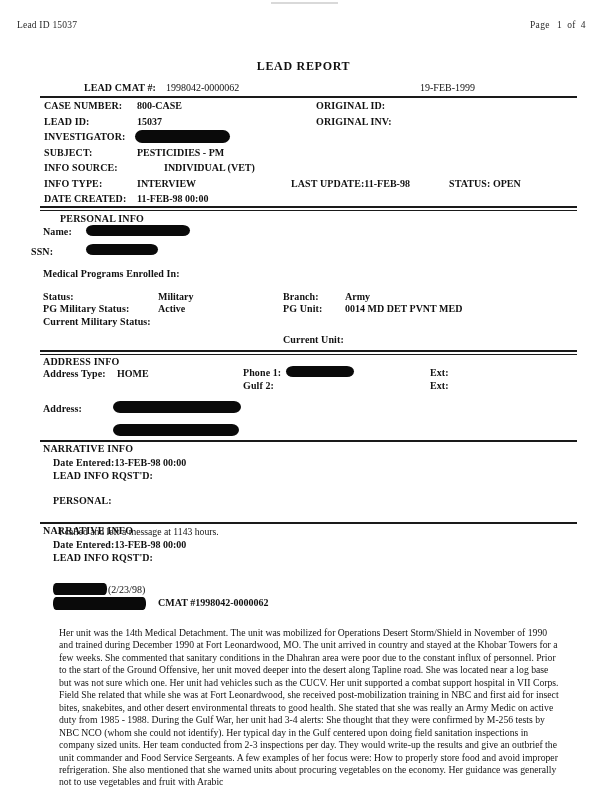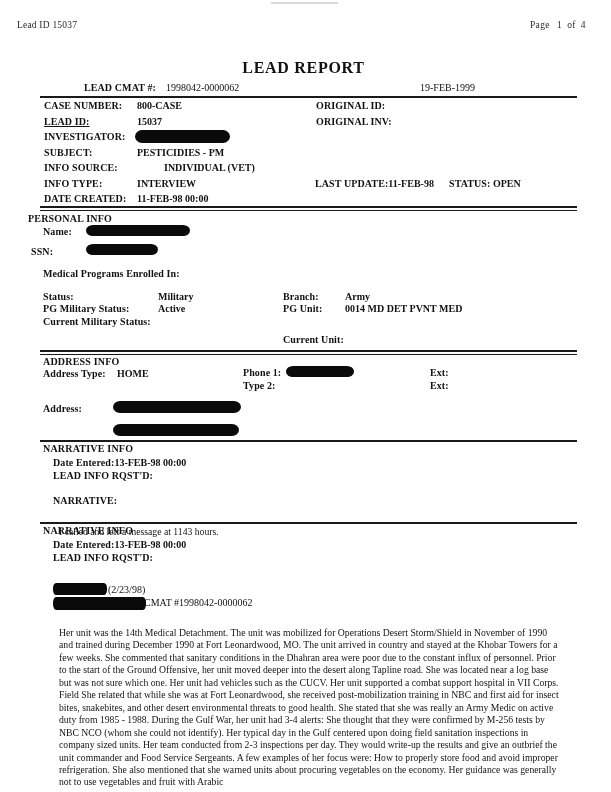--- a/index.html
+++ b/index.html
@@ -57,21 +57,21 @@
   .run-head .right .pg-label { margin-right: 7px; }
   .run-head .right .pg-of { margin: 0 5px; }
 
   
   .doc-title {
     position: absolute;
     top: 59px;
     left: 0;
     width: 607px;
     text-align: center;
-    font-size: 16px;
+    font-size: 12px;
     font-weight: bold;
     letter-spacing: 0.7px;
   }
 
   .cmat-line {
     position: absolute;
     top: 82px;
     left: 0;
     width: 576px;
     height: 14px;
@@ -178,21 +178,21 @@
   <div class="fld" style="top:100px;left:44px;">
     <span class="k">CASE NUMBER:</span>
   </div>
   <div class="fld" style="top:100px;left:137px;">
     <span class="v">800-CASE</span>
   </div>
   <div class="fld" style="top:100px;left:316px;">
     <span class="k">ORIGINAL ID:</span>
   </div>
 
-  <div class="fld" style="top:116px;left:44px;text-decoration:underline;">
+  <div class="fld" style="top:116px;left:44px;">
     <span class="k">LEAD ID:</span>
   </div>
   <div class="fld" style="top:116px;left:137px;">
     <span class="v">15037</span>
   </div>
   <div class="fld" style="top:116px;left:316px;">
     <span class="k">ORIGINAL INV:</span>
   </div>
 
   <div class="fld" style="top:131px;left:44px;">
@@ -213,39 +213,39 @@
   <div class="fld" style="top:162px;left:137px;margin-left:27px;">
     <span class="v">INDIVIDUAL (VET)</span>
   </div>
 
   <div class="fld" style="top:178px;left:44px;">
     <span class="k">INFO TYPE:</span>
   </div>
   <div class="fld" style="top:178px;left:137px;">
     <span class="v">INTERVIEW</span>
   </div>
-  <div class="fld" style="top:178px;left:291px;margin-left:24px;">
+  <div class="fld" style="top:178px;left:291px;">
     <span class="k">LAST UPDATE:</span><span class="v">11-FEB-98</span>
   </div>
   <div class="fld" style="top:178px;left:449px;">
     <span class="k">STATUS:</span>
     <span class="v">OPEN</span>
   </div>
 
   <div class="fld" style="top:193px;left:44px;">
     <span class="k">DATE CREATED:</span>
   </div>
   <div class="fld" style="top:193px;left:137px;">
     <span class="v">11-FEB-98 00:00</span>
   </div>
 
   <div class="rule thick" style="top:206px;"></div>
   <div class="rule thin" style="top:210px;"></div>
 
-  <div class="sect-head" style="top:213px;left:28px;">PERSONAL INFO</div>
+  <div class="sect-head" style="top:213px;left:60px;">PERSONAL INFO</div>
 
   <div class="fld" style="top:226px;left:43px;">
     <span class="k">Name:</span>
   </div>
   <div class="redact" style="top:225px;left:86px;width:104px;height:11px;"></div>
 
   <div class="fld" style="top:246px;left:31px;">
     <span class="k">SSN:</span>
   </div>
   <div class="redact" style="top:244px;left:86px;width:72px;height:11px;"></div>
@@ -302,21 +302,21 @@
 
   <div class="fld" style="top:367px;left:243px;">
     <span class="k">Phone 1:</span>
   </div>
   <div class="redact" style="top:366px;left:286px;width:68px;height:11px;"></div>
   <div class="fld" style="top:367px;left:430px;">
     <span class="k">Ext:</span>
   </div>
 
   <div class="fld" style="top:380px;left:243px;">
-    <span class="k">Type 2:</span>
+    <span class="k">Gulf 2:</span>
   </div>
   <div class="fld" style="top:380px;left:430px;">
     <span class="k">Ext:</span>
   </div>
 
   <div class="fld" style="top:403px;left:43px;">
     <span class="k">Address:</span>
   </div>
   <div class="redact" style="top:401px;left:113px;width:128px;height:12px;"></div>
   <div class="redact" style="top:424px;left:113px;width:126px;height:12px;"></div>
@@ -326,40 +326,40 @@
   <div class="sect-head" style="top:443px;left:43px;">NARRATIVE INFO</div>
 
   <div class="fld" style="top:457px;left:53px;">
     <span class="k">Date Entered:</span><span class="v">13-FEB-98 00:00</span>
   </div>
   <div class="fld" style="top:470px;left:53px;">
     <span class="k">LEAD INFO RQST'D:</span>
   </div>
 
   <div class="fld" style="top:495px;left:53px;">
-    <span class="k">NARRATIVE:</span>
+    <span class="k">PERSONAL:</span>
   </div>
   <div class="narr-body" style="top:509px;">
     <p>I called and left a message at 1143 hours.</p>
   </div>
 
   <div class="rule thick" style="top:522px;"></div>
 
   <div class="sect-head" style="top:525px;left:43px;">NARRATIVE INFO</div>
 
   <div class="fld" style="top:539px;left:53px;">
     <span class="k">Date Entered:</span><span class="v">13-FEB-98 00:00</span>
   </div>
   <div class="fld" style="top:552px;left:53px;">
     <span class="k">LEAD INFO RQST'D:</span>
   </div>
 
   <div class="redact sq" style="top:583px;left:53px;width:54px;height:12px;"></div>
   <div class="cmat-inline" style="top:584px;left:108px;">(2/23/98)</div>
 
   <div class="redact sq" style="top:597px;left:53px;width:93px;height:13px;"></div>
-  <div class="cmat-inline" style="top:597px;left:144px;">CMAT #1998042-0000062</div>
+  <div class="cmat-inline" style="top:597px;left:158px;font-weight:bold;">CMAT #1998042-0000062</div>
 
   <div class="narr-body" style="top:610px;">
     <p>Her unit was the 14th Medical Detachment.  The unit was mobilized for Operations Desert Storm/Shield in November of 1990 and trained during December 1990 at Fort Leonardwood, MO.  The unit arrived in country and stayed at the  Khobar Towers for a few weeks.  She commented that sanitary conditions in the Dhahran area were poor due to the constant influx of personnel.  Prior to the start of the Ground Offensive, her unit moved deeper into the desert along Tapline road. She was located near a log base but was not sure which one.  Her unit had vehicles such as the  CUCV. Her unit supported a combat support hospital in  VII Corps.   Field She related that while she was at  Fort Leonardwood, she received post-mobilization training in NBC and first aid for insect bites, snakebites, and other desert environmental threats to good health.  She stated that she was really an Army Medic on active duty from 1985 - 1988. During the Gulf War, her unit had 3-4 alerts: She thought that they were confirmed by M-256 tests by NBC NCO (whom she could not identify).  Her typical day in the Gulf centered upon doing field sanitation inspections in company sized units.  Her team conducted from 2-3 inspections per day.  They would write-up the results and give an outbrief the unit commander and Food Service Sergeants.  A few examples of her focus were: How to properly store food and avoid  improper refrigeration.   She also mentioned that she warned units about procuring vegetables on the economy. Her guidance was generally not to use vegetables and fruit with Arabic</p>
   </div>
 
 </div>
 
 </body></html>

